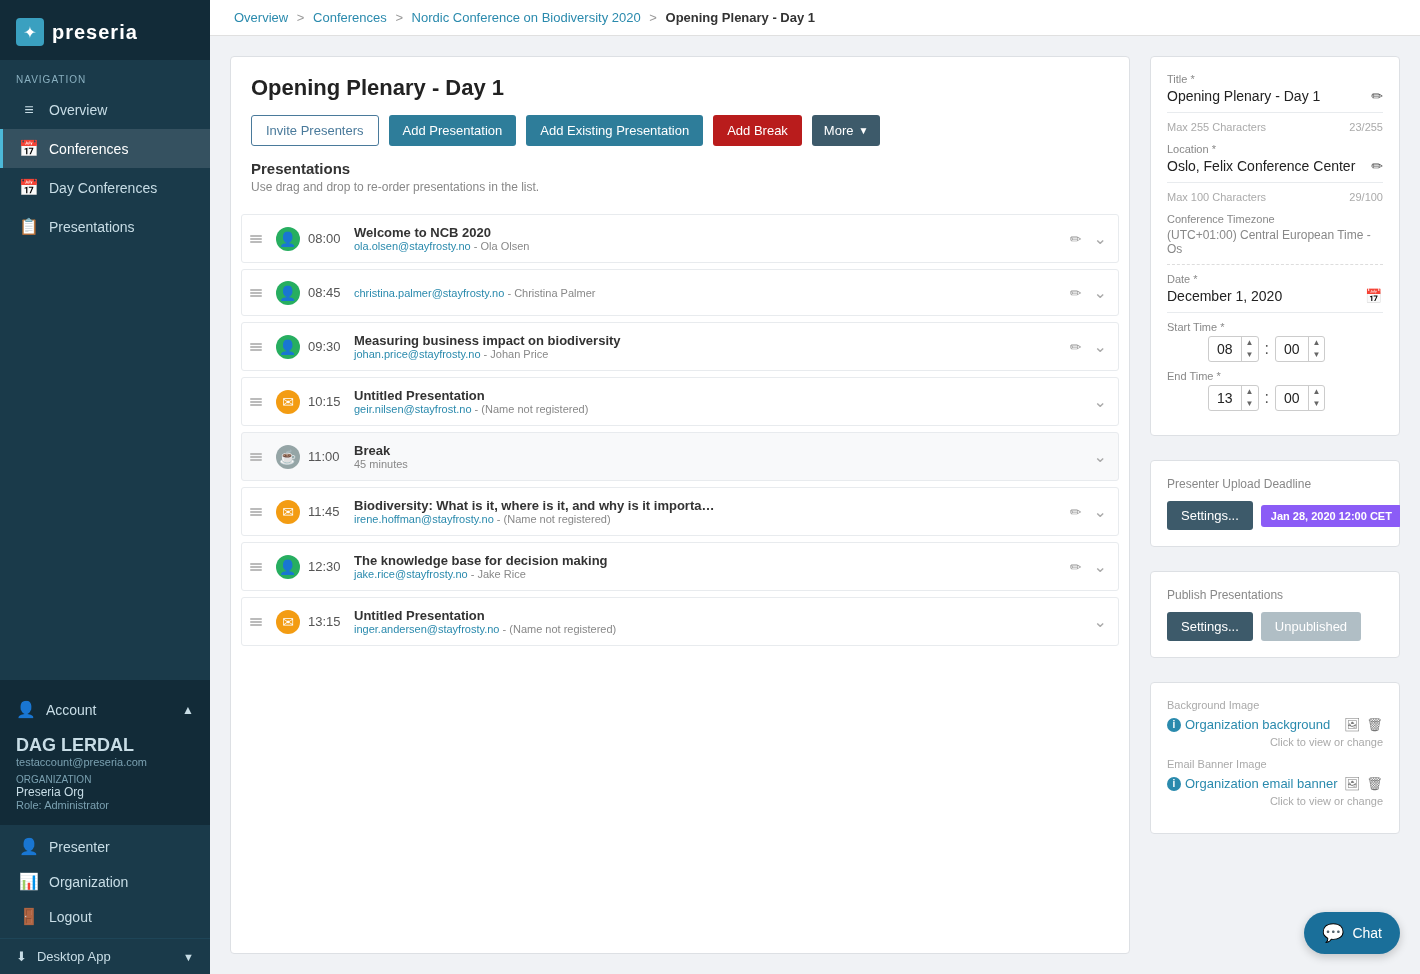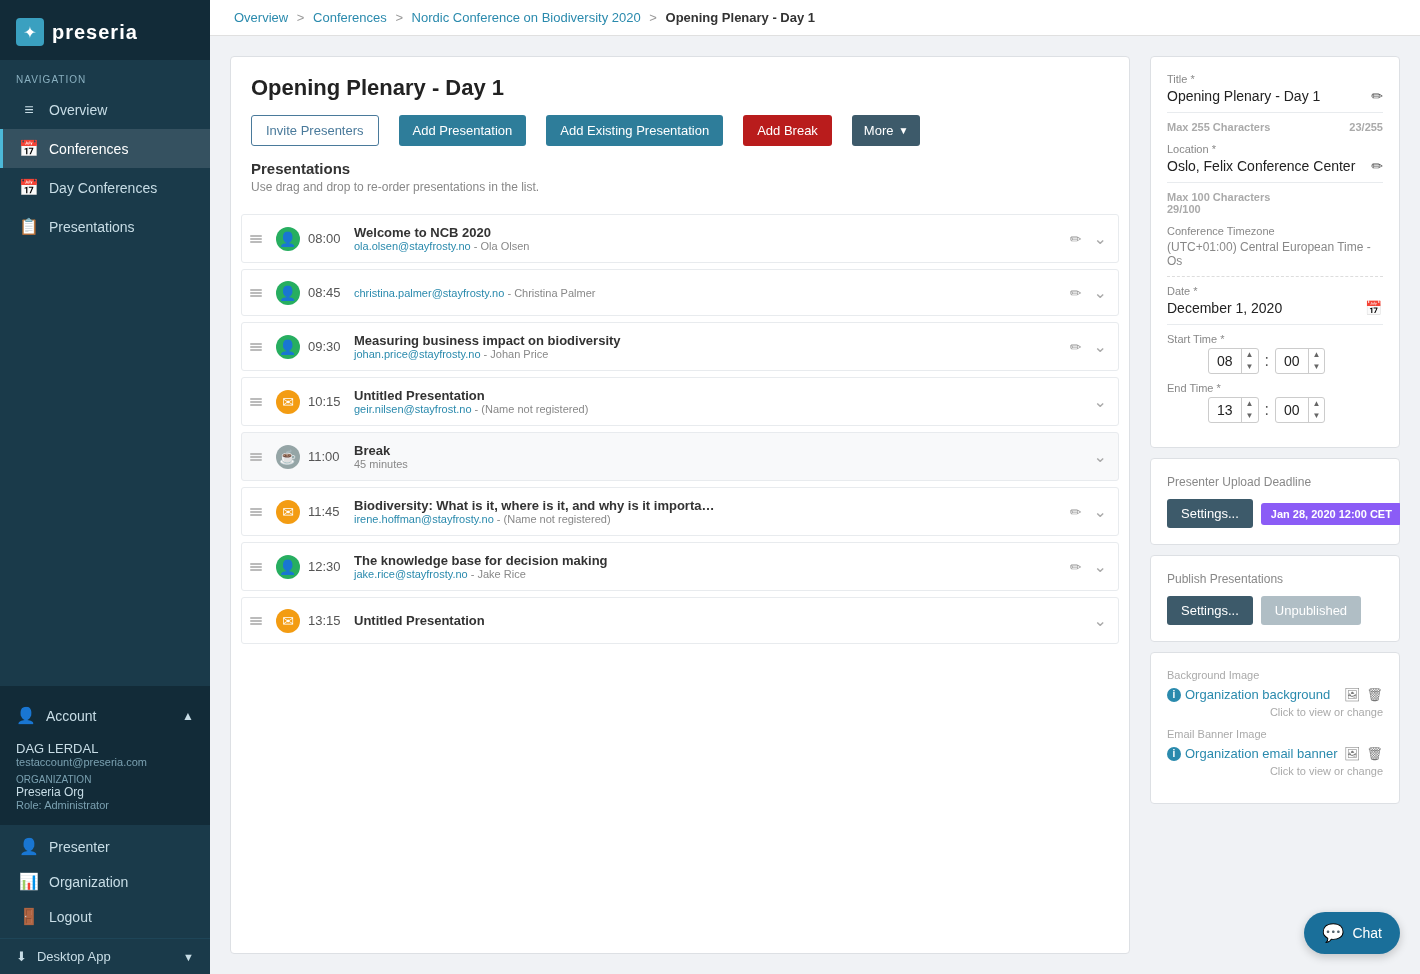--- a/index.html
+++ b/index.html
@@ -62,21 +62,21 @@
       padding: 10px 0;
     }
     .account-header {
       display: flex; align-items: center; justify-content: space-between;
       padding: 10px 16px;
       cursor: pointer;
       color: #c8dde6;
     }
     .account-header .acc-left { display: flex; align-items: center; gap: 10px; }
     .account-info { padding: 6px 16px 4px; }
-    .account-info .acc-name { font-size: 13px; font-weight: normal; color: #c8dde6; }
+    .account-info .acc-name { font-size: 18px; font-weight: bold; color: #c8dde6; }
     .account-info .acc-email { font-size: 11px; color: #7aa0b0; }
     .account-info .acc-org-label { font-size: 10px; color: #7aa0b0; margin-top: 6px; text-transform: uppercase; }
     .account-info .acc-org { font-size: 12px; color: #c8dde6; }
     .account-info .acc-role { font-size: 11px; color: #7aa0b0; }
     .bottom-nav { padding: 4px 0; }
     .bottom-nav .nav-item { padding: 8px 16px; }
     .desktop-app {
       display: flex; align-items: center; justify-content: space-between;
       padding: 10px 16px;
       color: #c8dde6;
@@ -126,21 +126,21 @@
       padding: 18px 20px 14px;
     }
     .panel-title {
       font-size: 22px;
       font-weight: 600;
       color: #222;
       margin-bottom: 14px;
     }
     .toolbar {
       display: flex;
-      gap: 20px;
+      gap: 10px;
       flex-wrap: wrap;
     }
     .btn {
       padding: 7px 14px;
       border-radius: 3px;
       border: none;
       cursor: pointer;
       font-size: 13px;
       font-weight: 500;
       display: flex; align-items: center; gap: 5px;
@@ -195,21 +195,21 @@
     .pres-actions { display: flex; align-items: center; gap: 4px; }
     .icon-btn { background: none; border: none; cursor: pointer; color: #999; font-size: 14px; padding: 3px 5px; }
     .chevron-btn { background: none; border: none; cursor: pointer; color: #aaa; font-size: 16px; padding: 3px; }
 
     
     #right-panel {
       width: 250px;
       min-width: 250px;
       display: flex;
       flex-direction: column;
-      gap: 10px;
+      gap: 24px;
       overflow-y: auto;
     }
     .right-card {
       background: #fff;
       border: 1px solid #dde0e4;
       border-radius: 4px;
       padding: 16px;
     }
     .field-label {
       font-size: 11px;
@@ -225,22 +225,21 @@
       margin-bottom: 8px;
     }
     .field-value {
       font-size: 14px;
       color: #222;
       font-weight: 500;
     }
     .field-meta {
       font-size: 11px;
       color: #aaa;
-      text-align: left;
-      font-weight: bold;
+      text-align: right;
     }
     .edit-icon { color: #555; font-size: 14px; cursor: pointer; }
     .timezone-text {
       font-size: 12px;
       color: #888;
       border-bottom: 1px dashed #ddd;
       padding-bottom: 8px;
       margin-bottom: 8px;
     }
     .date-row {
@@ -595,20 +594,21 @@
           <div class="pres-item">
     <div class="drag-handle">
       <span></span>
               <span></span>
               <span></span>
     </div>
     <div class="avatar-icon avatar-yellow">✉</div>
     <span class="pres-time">13:15</span>
     <div class="pres-info">
       <div class="pres-name">Untitled Presentation</div>
+      <div class="pres-sub"><span class="email">inger.andersen@stayfrosty.no</span> - (Name not registered)</div>
     </div>
     <div class="pres-actions">
 
       <button class="chevron-btn">⌄</button>
     </div>
   </div>
         </div>
     </div>
 
     <div id="right-panel">
@@ -621,21 +621,21 @@
         <div style="display:flex;justify-content:space-between;margin-bottom:10px;">
           <span class="field-meta">Max 255 Characters</span>
           <span class="field-meta">23/255</span>
         </div>
 
         <div class="field-label">Location *</div>
         <div class="field-value-row">
           <span class="field-value">Oslo, Felix Conference Center</span>
           <span class="edit-icon">✏</span>
         </div>
-        <div style="display:flex;justify-content:space-between;margin-bottom:10px;flex-direction:column;">
+        <div style="display:flex;justify-content:space-between;margin-bottom:10px;">
           <span class="field-meta">Max 100 Characters</span>
           <span class="field-meta">29/100</span>
         </div>
 
         <div class="field-label">Conference Timezone</div>
         <div class="timezone-text">(UTC+01:00) Central European Time - Os</div>
 
         <div class="field-label">Date *</div>
         <div class="date-row">
           <span class="field-value">December 1, 2020</span>

